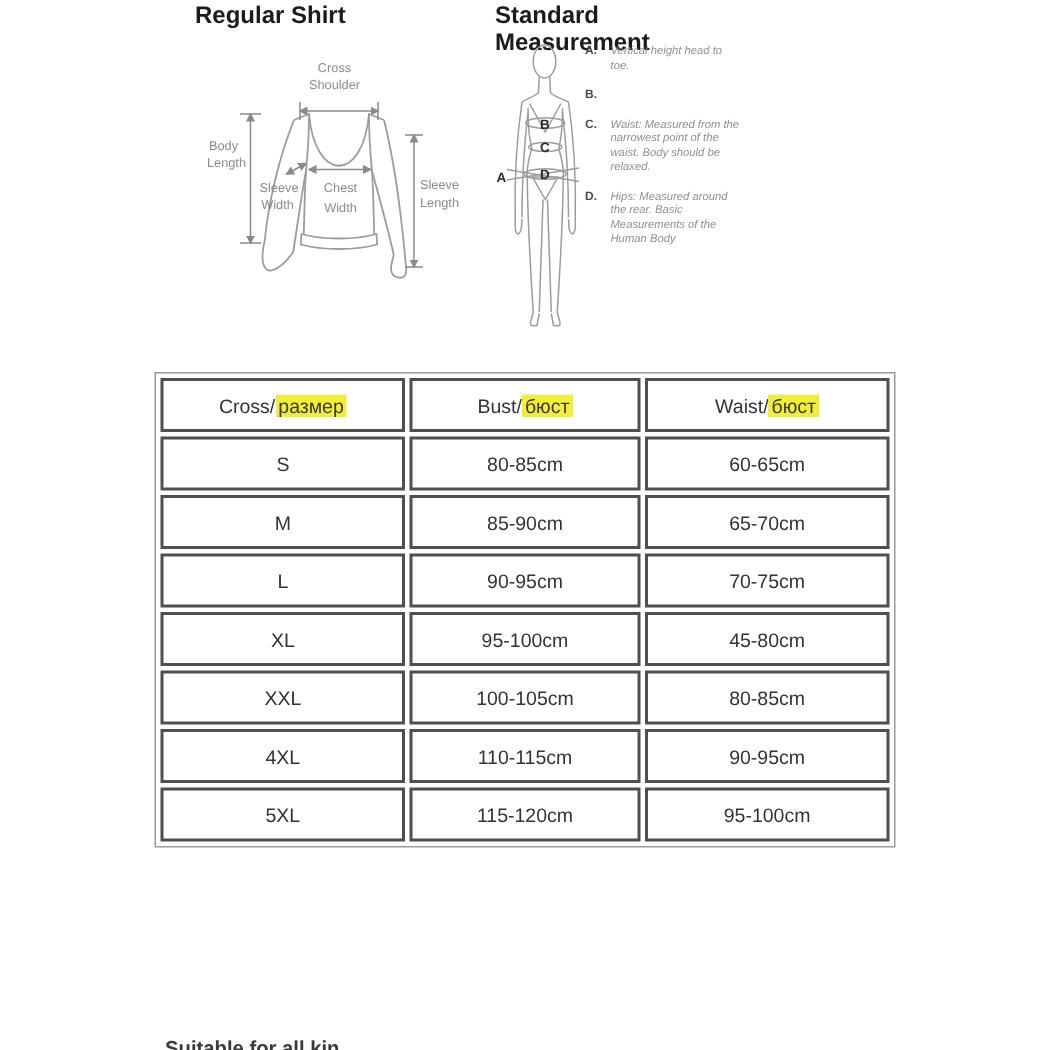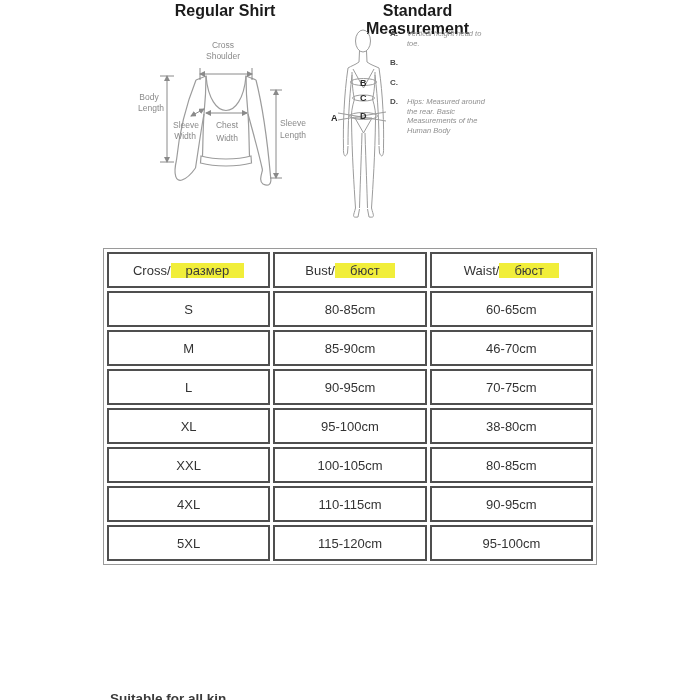--- a/index.html
+++ b/index.html
@@ -11,21 +11,21 @@
     background: #ffffff;
     font-family: "Liberation Sans", sans-serif;
     color: #333;
   }
   .diagram-title {
     position: absolute;
     top: 2px;
     font-size: 16px;
     font-weight: bold;
     color: #1b1b1b;
-    text-align: center;
+    text-align: left;
   }
   #shirt-title { left: 130px; width: 190px; }
   #body-title  { left: 330px; width: 175px; }
 
   #shirt-svg { position: absolute; left: 130px; top: 30px; }
   #figure-svg { position: absolute; left: 328px; top: 25px; }
 
   .svg-label {
     font-family: "Liberation Sans", sans-serif;
     font-size: 8.5px;
@@ -78,21 +78,21 @@
     font-weight: normal;
     color: #333;
     background: #ffffff;
   }
   #size-table col.c1 { width: 34%; }
   #size-table col.c2 { width: 32%; }
   #size-table col.c3 { width: 34%; }
   mark.hl {
     background: var(--hl, #f1ee3a);
     color: #3a3a3a;
-    padding: 0 15px;
+    padding: 0 2px;
   }
   #footer-partial {
     position: absolute;
     left: 110px; top: 691px;
     font-size: 13.5px;
     font-weight: bold;
     color: #3a3a3a;
     white-space: nowrap;
   }
 </style>
@@ -204,20 +204,21 @@
 <div id="legend">
   <div class="legend-item">
     <span class="legend-letter">A.</span>
     <span class="legend-text">Vertical height head to toe.</span>
   </div>
   <div class="legend-item">
     <span class="legend-letter">B.</span>
   </div>
   <div class="legend-item">
     <span class="legend-letter">C.</span>
+    <span class="legend-text">Waist: Measured from the narrowest point of the waist. Body should be relaxed.</span>
   </div>
   <div class="legend-item">
     <span class="legend-letter">D.</span>
     <span class="legend-text">Hips: Measured around the rear. Basic Measurements of the Human Body</span>
   </div>
 </div>
 
 <table id="size-table">
   <colgroup>
       <col class="c1">
@@ -233,31 +234,31 @@
   </thead>
   <tbody>
     <tr>
       <td>S</td>
       <td>80-85cm</td>
       <td>60-65cm</td>
     </tr>
     <tr>
       <td>M</td>
       <td>85-90cm</td>
-      <td>46-70cm</td>
+      <td>65-70cm</td>
     </tr>
     <tr>
       <td>L</td>
       <td>90-95cm</td>
       <td>70-75cm</td>
     </tr>
     <tr>
       <td>XL</td>
       <td>95-100cm</td>
-      <td>38-80cm</td>
+      <td>45-80cm</td>
     </tr>
     <tr>
       <td>XXL</td>
       <td>100-105cm</td>
       <td>80-85cm</td>
     </tr>
     <tr>
       <td>4XL</td>
       <td>110-115cm</td>
       <td>90-95cm</td>

